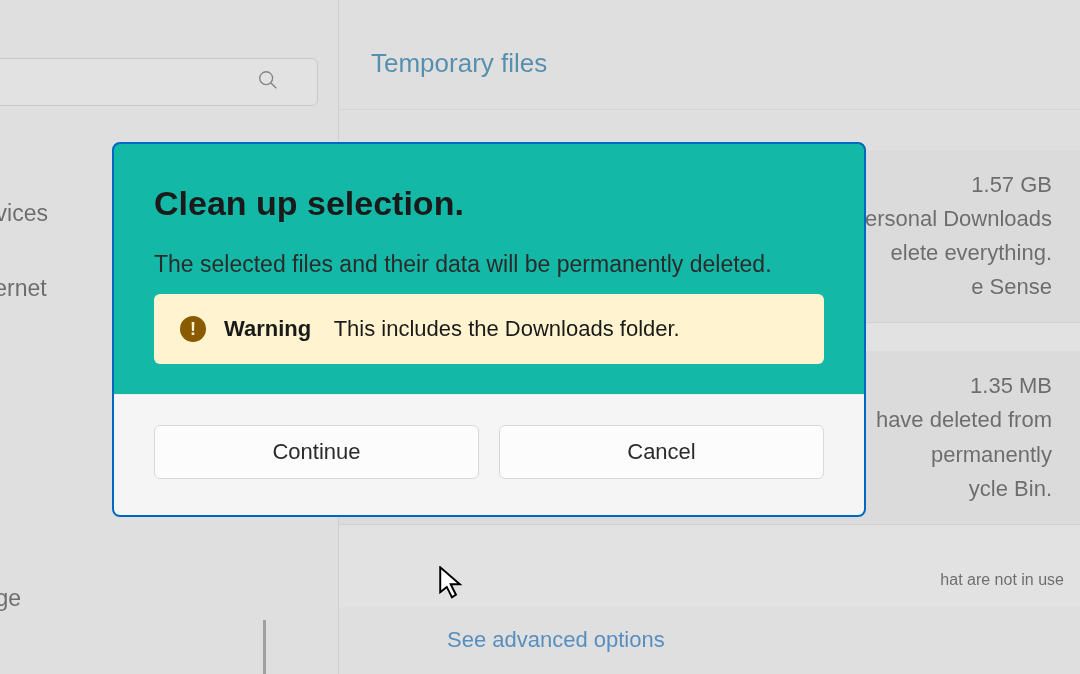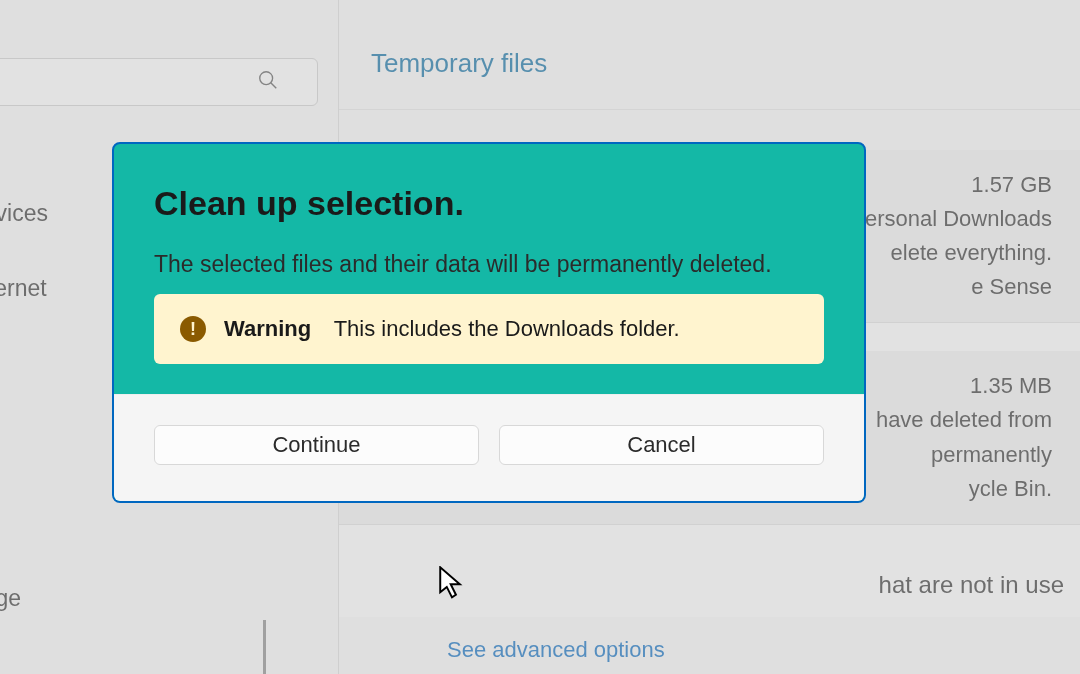--- a/index.html
+++ b/index.html
@@ -99,21 +99,21 @@
       font-size: 22px;
       padding-right: 8px;
     }
     .storage-gap {
       height: 28px;
       background: #fff;
     }
     .storage-list-item {
       background: #fff;
       padding: 18px 20px;
-      font-size: 24px;
+      font-size: 16px;
       color: #2b2b2b;
       text-align: right;
       padding-right: 16px;
     }
     .link-text {
       color: #0067c0;
       font-size: 22px;
       padding-left: 108px;
       padding-top: 20px;
       display: inline-block;
@@ -177,21 +177,21 @@
     }
     .dialog-footer {
       background: #f5f5f5;
       padding: 30px 40px 36px 40px;
       display: flex;
       gap: 20px;
       border-top: 1px solid #eee;
     }
     .dlg-btn {
       flex: 1;
-      height: 40px;
+      height: 54px;
       border: 1px solid #d8d8d8;
       background: #fcfcfc;
       border-radius: 6px;
       font-size: 22px;
       color: #2b2b2b;
       cursor: pointer;
     }
     .cursor {
       position: absolute;
       left: 438px;

